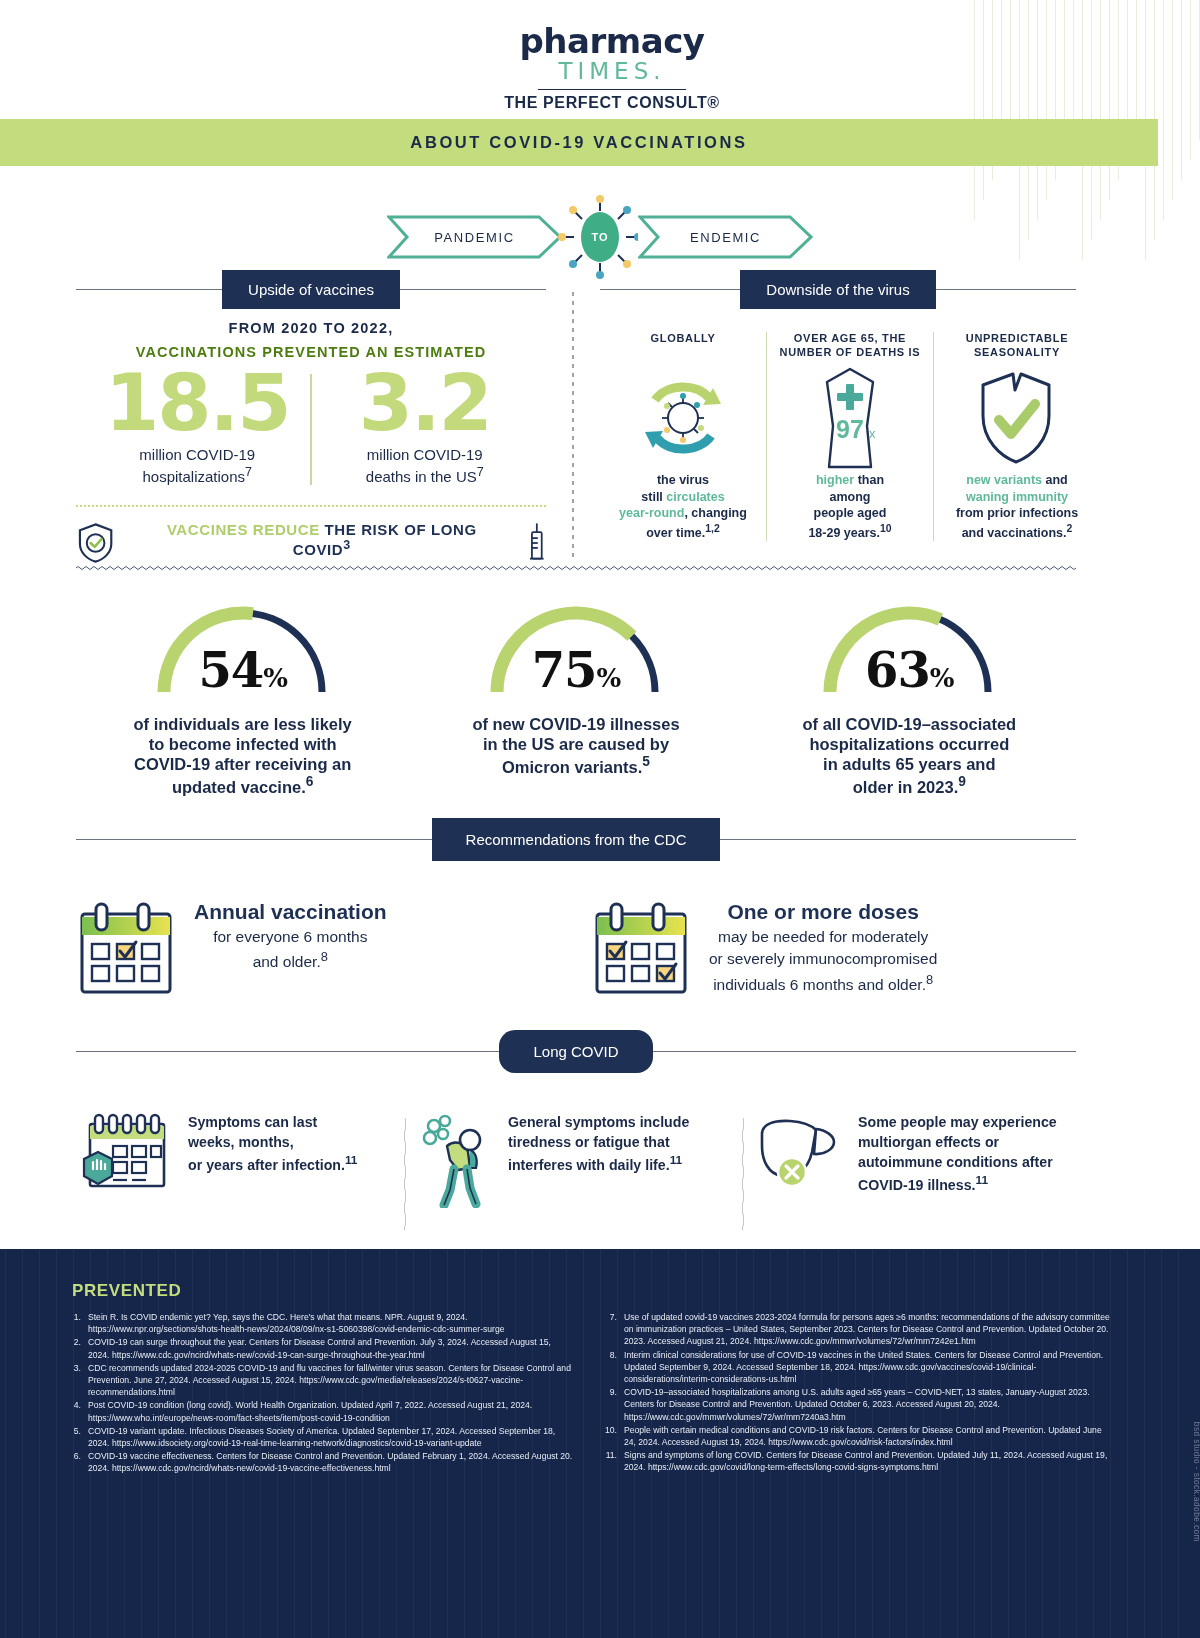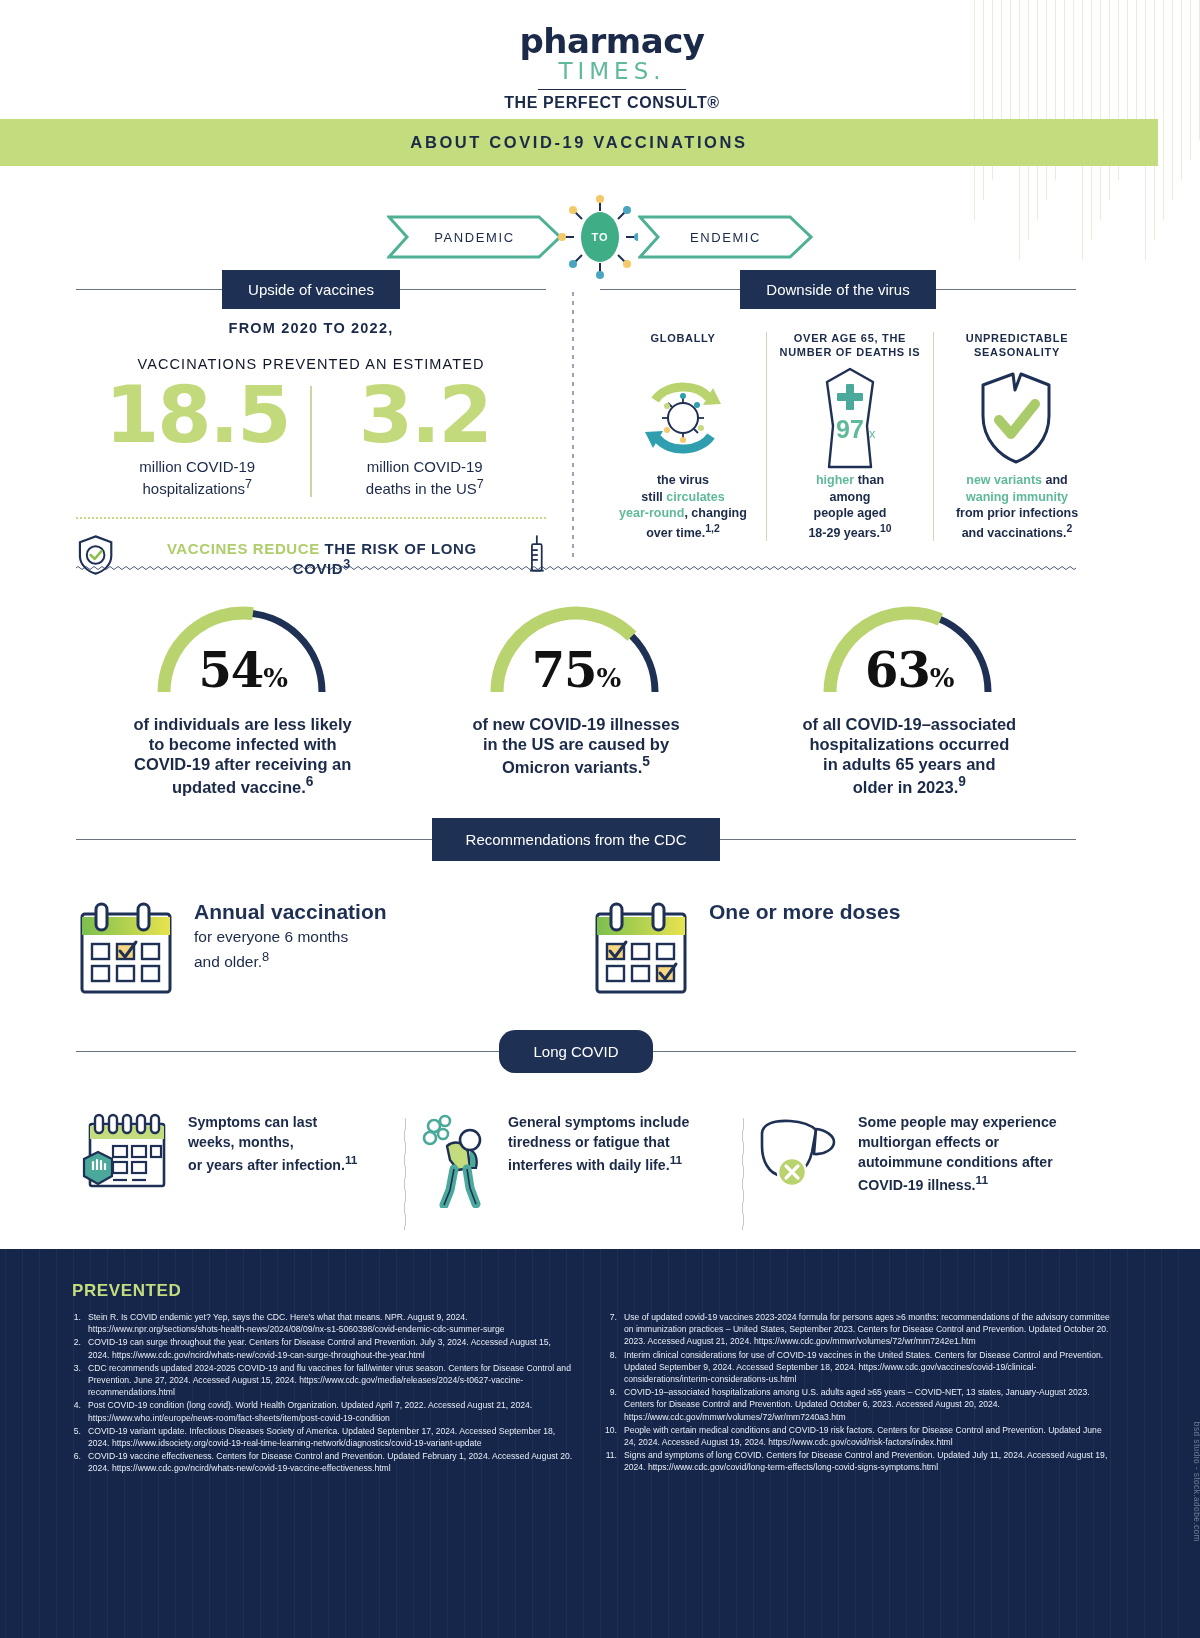--- a/index.html
+++ b/index.html
@@ -36,27 +36,27 @@
   .virus-badge .to { position:absolute; left:50%; top:50%; transform:translate(-50%,-50%); font-size:11px; font-weight:700; letter-spacing:1px; color:#fff; z-index:3; }
 
   
   .sec-head { position:absolute; display:flex; align-items:center; }
   .sec-head .rule { height:1.5px; background:#6b7280; flex:1; }
   .sec-head .pill { background:#1e3054; color:#fff; font-size:15px; padding:11px 26px; white-space:nowrap; font-family:"Liberation Sans", sans-serif; }
 
   
   .upside { position:absolute; left:76px; top:320px; width:470px; text-align:center; }
   .kicker1 { font-size:14.5px; font-weight:700; letter-spacing:1.2px; color:#1b2a49; }
-  .kicker2 { font-size:14.5px; font-weight:400; letter-spacing:1.1px; color:#0f172a; margin-top:20px; }
+  .kicker2 { font-size:14.5px; font-weight:700; letter-spacing:1.1px; color:#4d7c0f; margin-top:8px; }
   .bignums { display:flex; align-items:flex-start; justify-content:center; margin-top:6px; }
   .bigcol { width:218px; }
   .bignum { font-family:"DejaVu Sans", sans-serif; font-size:78px; font-weight:700; color:#c2da7c; line-height:0.95; letter-spacing:-2px; }
   .bigsub { font-size:15px; line-height:1.25; color:#1b2a49; margin-top:6px; }
   .vdiv { width:1.5px; background:#c7d9a0; align-self:stretch; margin:8px 4px 2px; }
-  .longcovid-strip { display:flex; align-items:flex-end; gap:24px; margin-top:18px; padding-top:14px; border-top:2px dotted #c3dc7e; justify-content:center; }
+  .longcovid-strip { display:flex; align-items:flex-start; gap:24px; margin-top:18px; padding-top:14px; border-top:2px dotted #c3dc7e; justify-content:center; }
   .lcs-text { font-size:15px; font-weight:700; letter-spacing:0.6px; }
   .lcs-text .g { color:#aecd6b; }
   .lcs-text .d { color:#1e3054; }
 
   .downside { position:absolute; left:600px; top:332px; width:500px; display:flex; }
   .dcol { flex:1; text-align:center; padding:0 6px; }
   .dcol + .dcol { border-left:1.5px solid #cdd9b6; }
   .dhead { font-size:11px; font-weight:700; letter-spacing:0.7px; color:#1b2a49; line-height:1.25; min-height:30px; }
   .dbody { font-size:12.5px; line-height:1.32; color:#1b2a49; font-weight:700; margin-top:4px; }
   .dbody .t { color:#5fb99a; }
@@ -69,21 +69,21 @@
 
   
   .gauges { position:absolute; top:592px; left:76px; width:1000px; display:flex; }
   .gauge { flex:1; text-align:center; }
   .gauge-wrap { position:relative; width:190px; height:108px; margin:0 auto; }
   .gauge-num { position:absolute; left:0; right:0; bottom:2px; font-family:"DejaVu Serif", serif; font-weight:700; font-size:48px; color:#111; letter-spacing:-1px; }
   .gauge-num small { font-size:26px; }
   .gauge-cap { font-size:16.5px; line-height:1.22; color:#1b2a49; font-weight:700; margin-top:14px; }
 
   
-  .recs { position:absolute; top:900px; left:76px; width:1000px; display:flex; gap:30px; }
+  .recs { position:absolute; top:900px; left:76px; width:1000px; display:flex; gap:30px;text-align:center; }
   .rec { flex:1; display:flex; gap:18px; align-items:flex-start; }
   .rec-title { font-size:21px; font-weight:700; color:#1e3054; }
   .rec-body { font-size:15.5px; line-height:1.45; color:#1b2a49; margin-top:2px; }
 
   
   .lcrow { position:absolute; top:1112px; left:68px; width:1012px; display:flex; align-items:flex-start; }
   .lcitem { flex:1; display:flex; gap:14px; align-items:flex-start; padding:0 8px; }
   .lctext { font-size:14.2px; line-height:1.42; color:#1b2a49; font-weight:700; }
   .lcsep { width:2px; align-self:stretch; margin-top:6px; }
 
@@ -436,20 +436,25 @@
             <rect x="66" y="44" width="17" height="15"></rect>
           <rect x="16" y="66" width="17" height="15"></rect>
             <rect x="41" y="66" width="17" height="15"></rect>
             <rect x="66" y="66" width="17" height="15" fill="#f8d580"></rect>
         </g>
         <path d="M19 51 l5 6 l11 -15" fill="none" stroke="#1e3054" stroke-width="3" stroke-linecap="round" stroke-linejoin="round"></path>
         <path d="M69 73 l5 6 l11 -15" fill="none" stroke="#1e3054" stroke-width="3" stroke-linecap="round" stroke-linejoin="round"></path>
       </svg>
       <div>
         <div class="rec-title">One or more doses</div>
+        <div class="rec-body">
+          <span>may be needed for moderately</span><br>
+          <span>or severely immunocompromised</span><br>
+          <span>individuals 6 months and older.</span><sup>8</sup>
+        </div>
       </div>
     </div>
   </div>
 
   <div class="sec-head" style="left:76px; top:1030px; width:1000px;">
     <div class="rule"></div>
     <div class="pill" style="padding:13px 34px;border-radius:16px;">Long COVID</div>
     <div class="rule"></div>
   </div>
 

